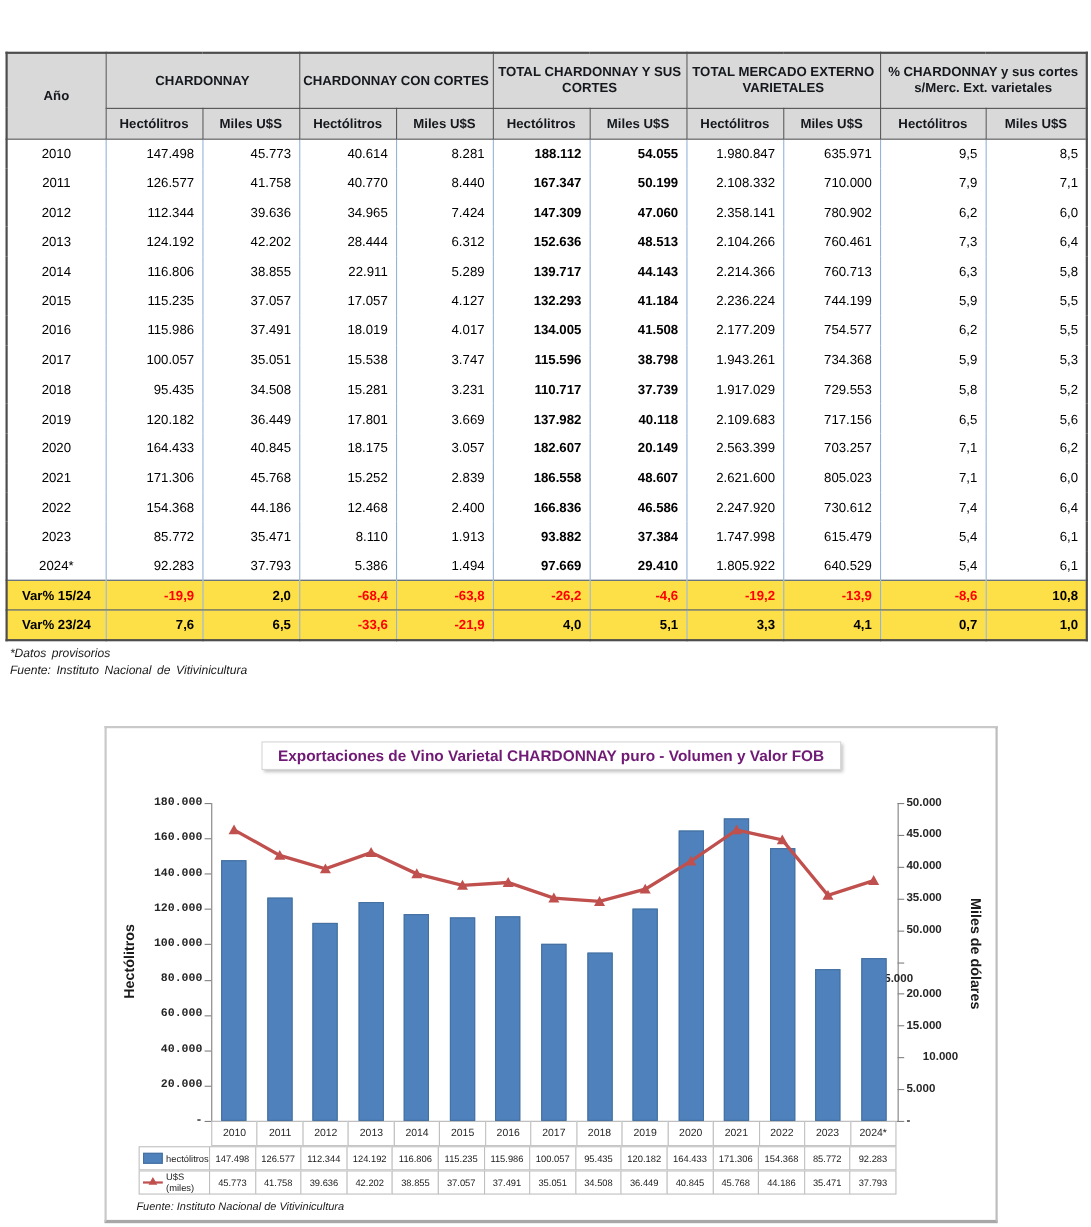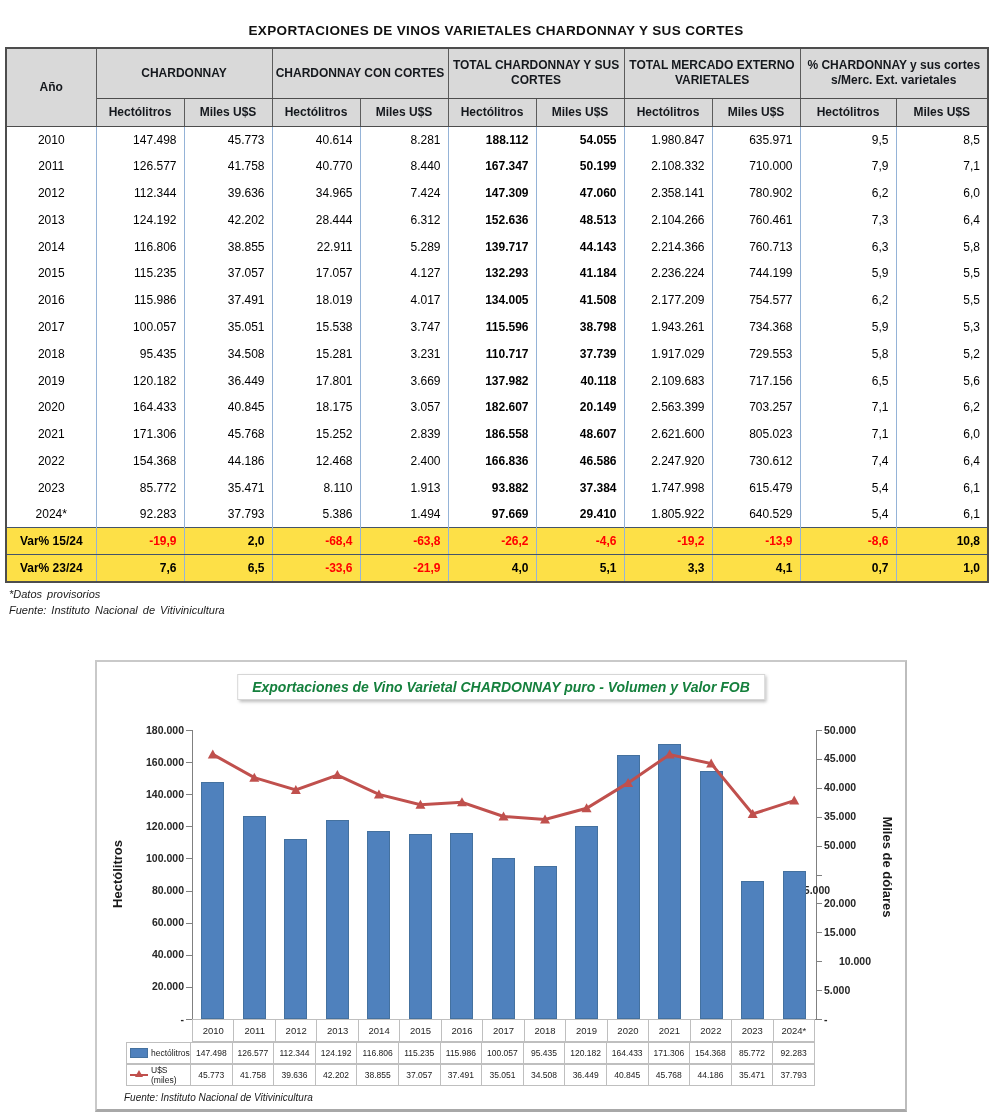--- a/index.html
+++ b/index.html
@@ -30,29 +30,29 @@
     border-bottom:1.5px solid #44546a;}
   td.vlabel{text-align:center;font-weight:bold;}
 
   .fn{position:absolute;left:9px;font-style:italic;font-size:11px;color:#1a1a1a;word-spacing:2px;}
 
   
   .chart{position:absolute;left:95px;top:660px;width:812px;height:452px;background:#fff;
     box-sizing:border-box;border:2px solid #c9c9c9;border-right:2px solid #bdbdbd;
     border-bottom:3px solid #a8a8a8;}
   .chart-title{position:absolute;left:50%;top:12px;transform:translateX(-50%);white-space:nowrap;
-    font-size:14px;font-weight:bold;color:#15803d;background:#fff;border:1px solid #d6d6d6;
-    box-shadow:2px 2px 3px rgba(110,110,110,.45);padding:4px 14px;font-style:italic;}
+    font-size:14px;font-weight:bold;color:#701a75;background:#fff;border:1px solid #d6d6d6;
+    box-shadow:2px 2px 3px rgba(110,110,110,.45);padding:4px 14px;}
   .plot{position:absolute;left:95px;top:68px;width:623px;height:289px;
     border-left:1.3px solid #808080;border-right:1.3px solid #808080;border-bottom:1.3px solid #808080;}
   .axis-title{position:absolute;font-weight:bold;font-size:13px;color:#1a1a1a;white-space:nowrap;}
   .yaxis-l{left:20px;top:212px;transform:translate(-50%,-50%) rotate(-90deg);}
   .yaxis-r{left:790px;top:205px;transform:translate(-50%,-50%) rotate(90deg);}
   .ytick{position:absolute;font-size:10.5px;font-weight:bold;color:#262626;line-height:13px;}
-  .ytl{width:62px;text-align:right;}
+  .ytl{width:62px;text-align:right;font-family:Liberation Mono, monospace;}
   .ytr{width:62px;text-align:left;}
   .tickmark{position:absolute;width:6px;height:1px;background:#808080;}
   .bar{position:absolute;width:23px;background:#4f81bd;border:0.5px solid #44719f;box-sizing:border-box;}
   .line-svg{position:absolute;overflow:visible;}
   .xrow,.lrow{position:absolute;display:flex;box-sizing:border-box;}
   .xcell{flex:1;border:1px solid #bfbfbf;margin-left:-1px;display:flex;align-items:center;
     justify-content:center;font-size:9.5px;color:#262626;background:#fff;box-sizing:border-box;}
   .xcell:first-child{margin-left:0;}
   .lcell{flex:1;border:1px solid #bfbfbf;margin-left:-1px;display:flex;align-items:center;
     justify-content:center;font-size:8.5px;color:#1a1a1a;background:#fff;box-sizing:border-box;}
@@ -61,21 +61,20 @@
   .ic-line{display:inline-block;position:relative;width:18px;height:2px;background:#c0504d;flex:none;}
   .ic-line::after{content:'';position:absolute;left:5px;top:-4px;width:0;height:0;
     border-left:4px solid transparent;border-right:4px solid transparent;border-bottom:7px solid #c0504d;}
   .chart-src{position:absolute;left:27px;top:430px;font-style:italic;font-size:10px;color:#1a1a1a;}
 </style>
 </head>
 <body>
 
 <div id="page">
 
-  <h1 class="doc-title">EXPORTACIONES DE VINOS VARIETALES CHARDONNAY Y SUS CORTES</h1>
 
   <table class="main">
     <colgroup>
       <col style="width:90px">
         <col style="width:88px">
         <col style="width:88px">
         <col style="width:88px">
       <col style="width:88px">
         <col style="width:88px">
         <col style="width:88px">

